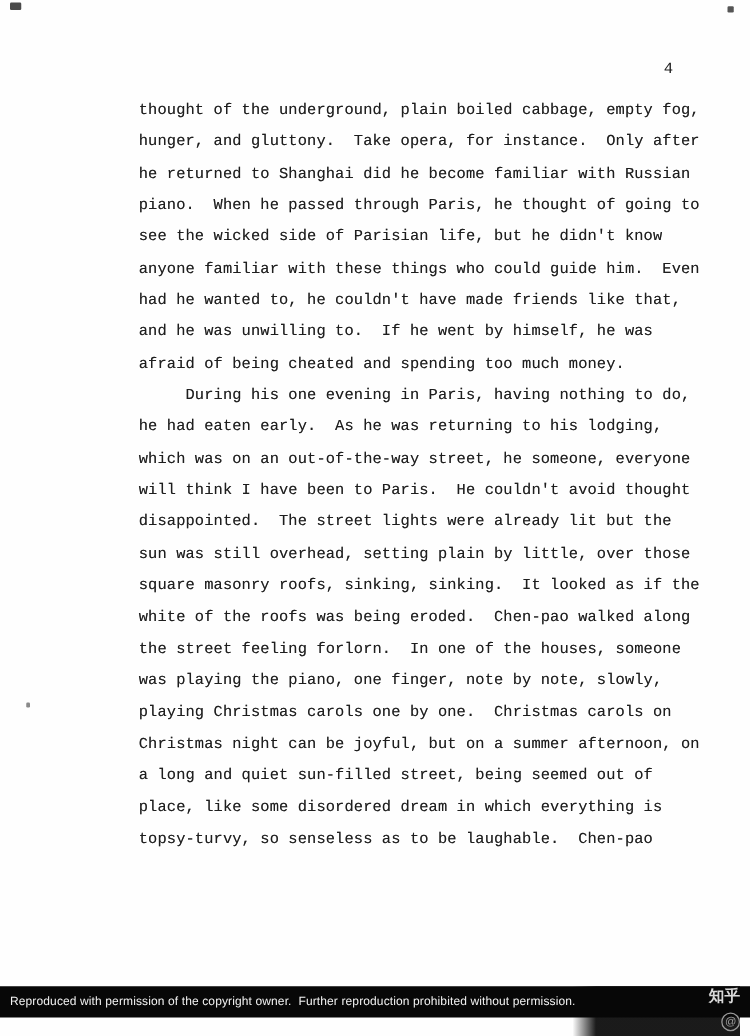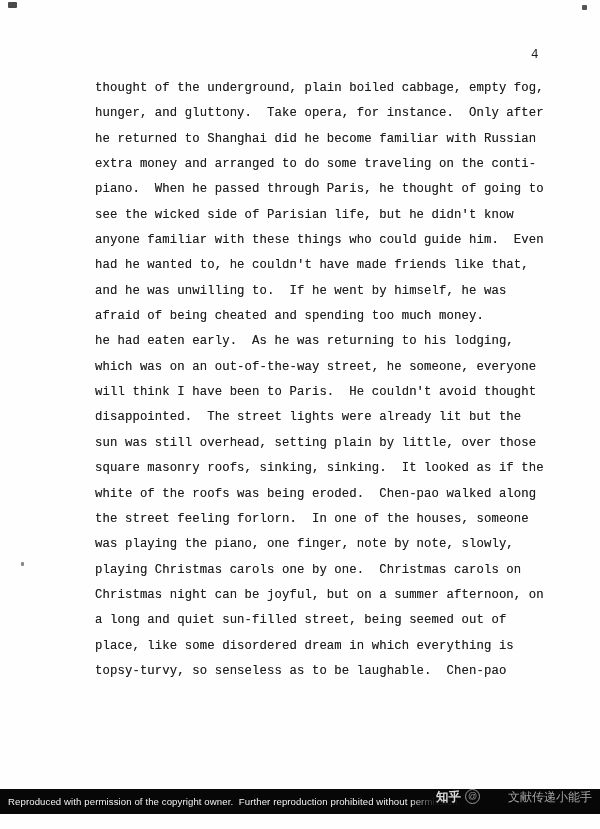--- a/index.html
+++ b/index.html
@@ -31,20 +31,21 @@
     font-family: "Liberation Mono", "DejaVu Sans Mono", monospace;
     font-size: 12.3px;
     color: #1e1e1e;
     text-shadow: 0 0 0.4px rgba(30,30,30,0.55);
   }
   .text-line {
     white-space: pre;
     height: 25.35px;
     line-height: 25.35px;
     letter-spacing: 0.1px;
+    margin-left: 16px;
   }
   .scan-artifact {
     position: absolute;
     background: #2a2a2a;
     border-radius: 1px;
   }
   .artifact-tl { top: 2px; left: 8px; width: 9px; height: 6px; opacity: 0.85; }
   .artifact-tr { top: 5px; left: 582px; width: 5px; height: 5px; opacity: 0.8; }
   .artifact-margin { top: 562px; left: 21px; width: 3px; height: 4px; opacity: 0.55; }
   .footer-bar {
@@ -61,26 +62,27 @@
     margin-left: 8px;
     font-size: 9.6px;
     color: #f2f2f2;
     letter-spacing: 0.1px;
     white-space: pre;
   }
   .watermark {
     position: absolute;
     right: 8px;
     top: 0;
-    height: 25px;
+    height: 40px;
     display: flex;
-    align-items: flex-start;
+    align-items: flex-end;
     gap: 4px;
     background: linear-gradient(90deg, rgba(7,7,7,0) 0%, rgba(7,7,7,0.92) 14%, rgba(7,7,7,0.92) 100%);
     padding-left: 26px;
+    flex-direction: column;
   }
   .watermark-zhihu {
     font-size: 12.5px;
     font-weight: bold;
     color: #d8d8d8;
   }
   .zhihu-logo-icon {
     display: inline-block;
     width: 13px;
     height: 13px;
@@ -105,27 +107,27 @@
   <div class="scan-artifact artifact-tl"></div>
   <div class="scan-artifact artifact-tr"></div>
   <div class="scan-artifact artifact-margin"></div>
 
   <div class="page-number">4</div>
 
   <div class="text-block">
     <div class="text-line">thought of the underground, plain boiled cabbage, empty fog,</div>
     <div class="text-line">hunger, and gluttony.  Take opera, for instance.  Only after</div>
     <div class="text-line">he returned to Shanghai did he become familiar with Russian</div>
-    <div class="text-line">extra money and arranged to do some traveling on the conti-</div>
     <div class="text-line">piano.  When he passed through Paris, he thought of going to</div>
     <div class="text-line">see the wicked side of Parisian life, but he didn't know</div>
     <div class="text-line">anyone familiar with these things who could guide him.  Even</div>
     <div class="text-line">had he wanted to, he couldn't have made friends like that,</div>
     <div class="text-line">and he was unwilling to.  If he went by himself, he was</div>
     <div class="text-line">afraid of being cheated and spending too much money.</div>
+    <div class="text-line">     During his one evening in Paris, having nothing to do,</div>
     <div class="text-line">he had eaten early.  As he was returning to his lodging,</div>
     <div class="text-line">which was on an out-of-the-way street, he someone, everyone</div>
     <div class="text-line">will think I have been to Paris.  He couldn't avoid thought</div>
     <div class="text-line">disappointed.  The street lights were already lit but the</div>
     <div class="text-line">sun was still overhead, setting plain by little, over those</div>
     <div class="text-line">square masonry roofs, sinking, sinking.  It looked as if the</div>
     <div class="text-line">white of the roofs was being eroded.  Chen-pao walked along</div>
     <div class="text-line">the street feeling forlorn.  In one of the houses, someone</div>
     <div class="text-line">was playing the piano, one finger, note by note, slowly,</div>
     <div class="text-line">playing Christmas carols one by one.  Christmas carols on</div>

